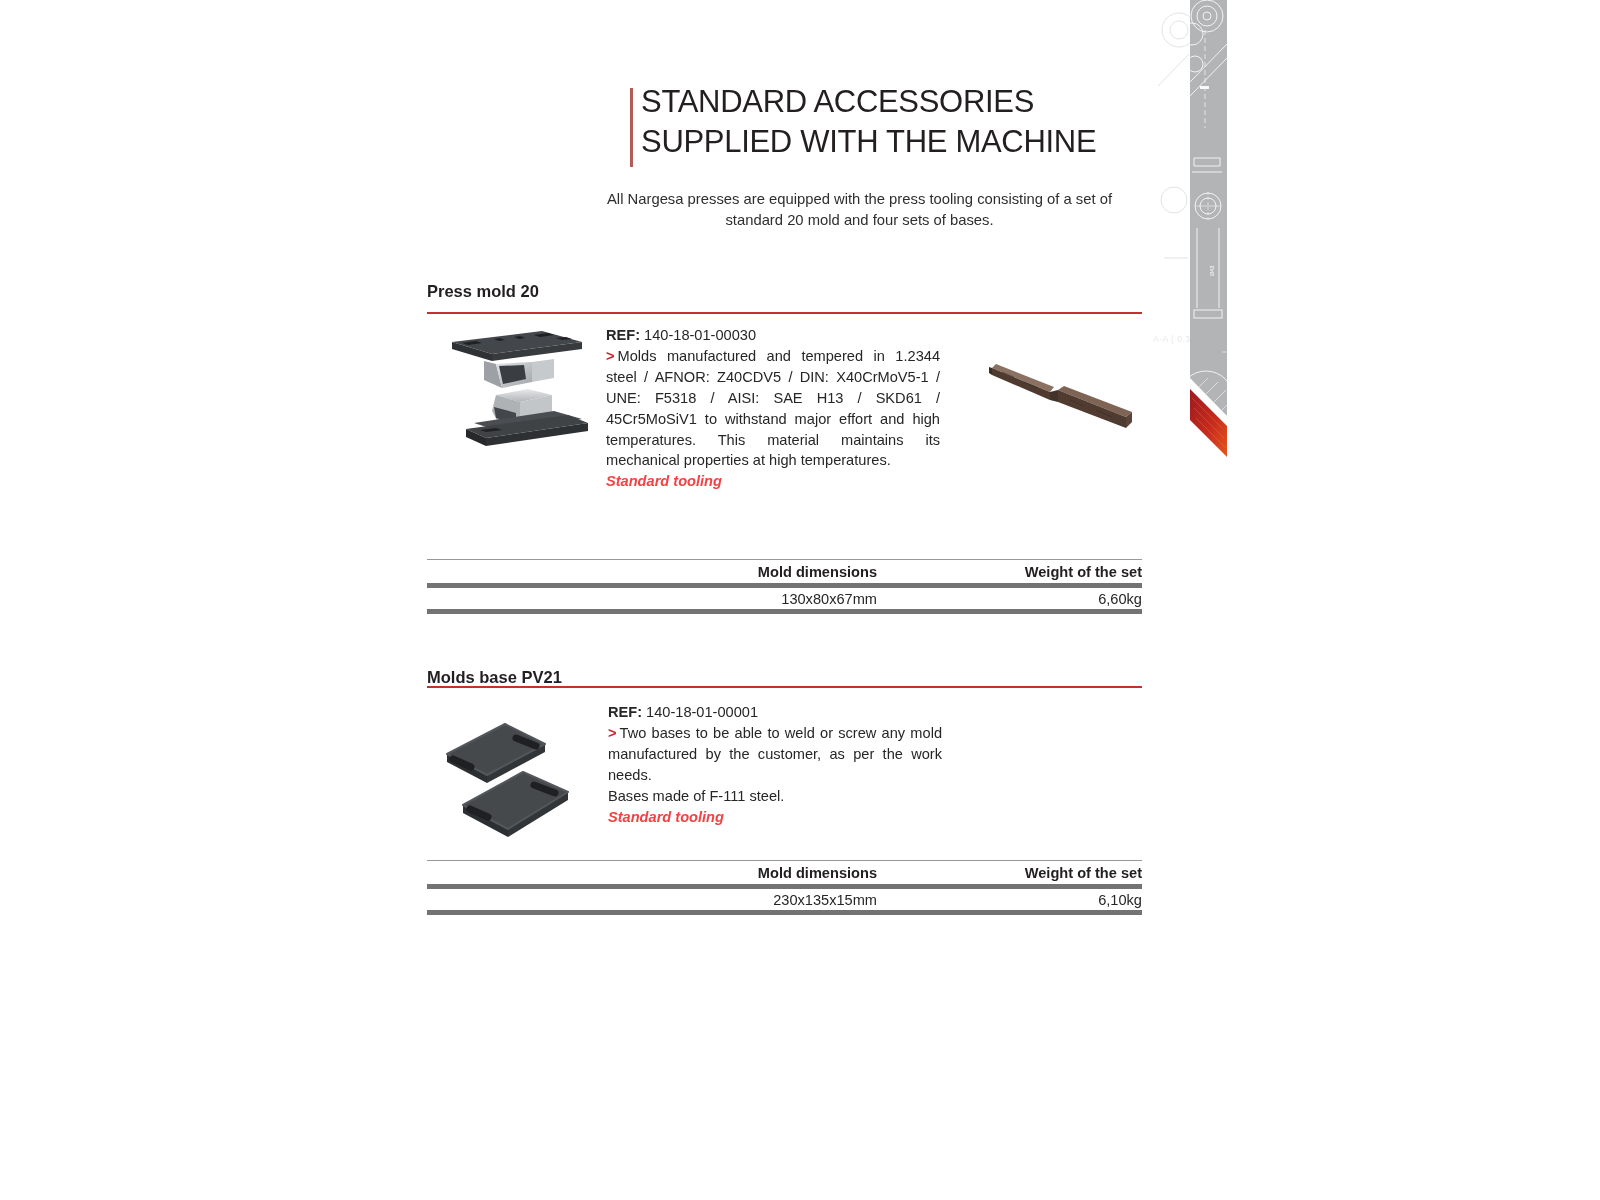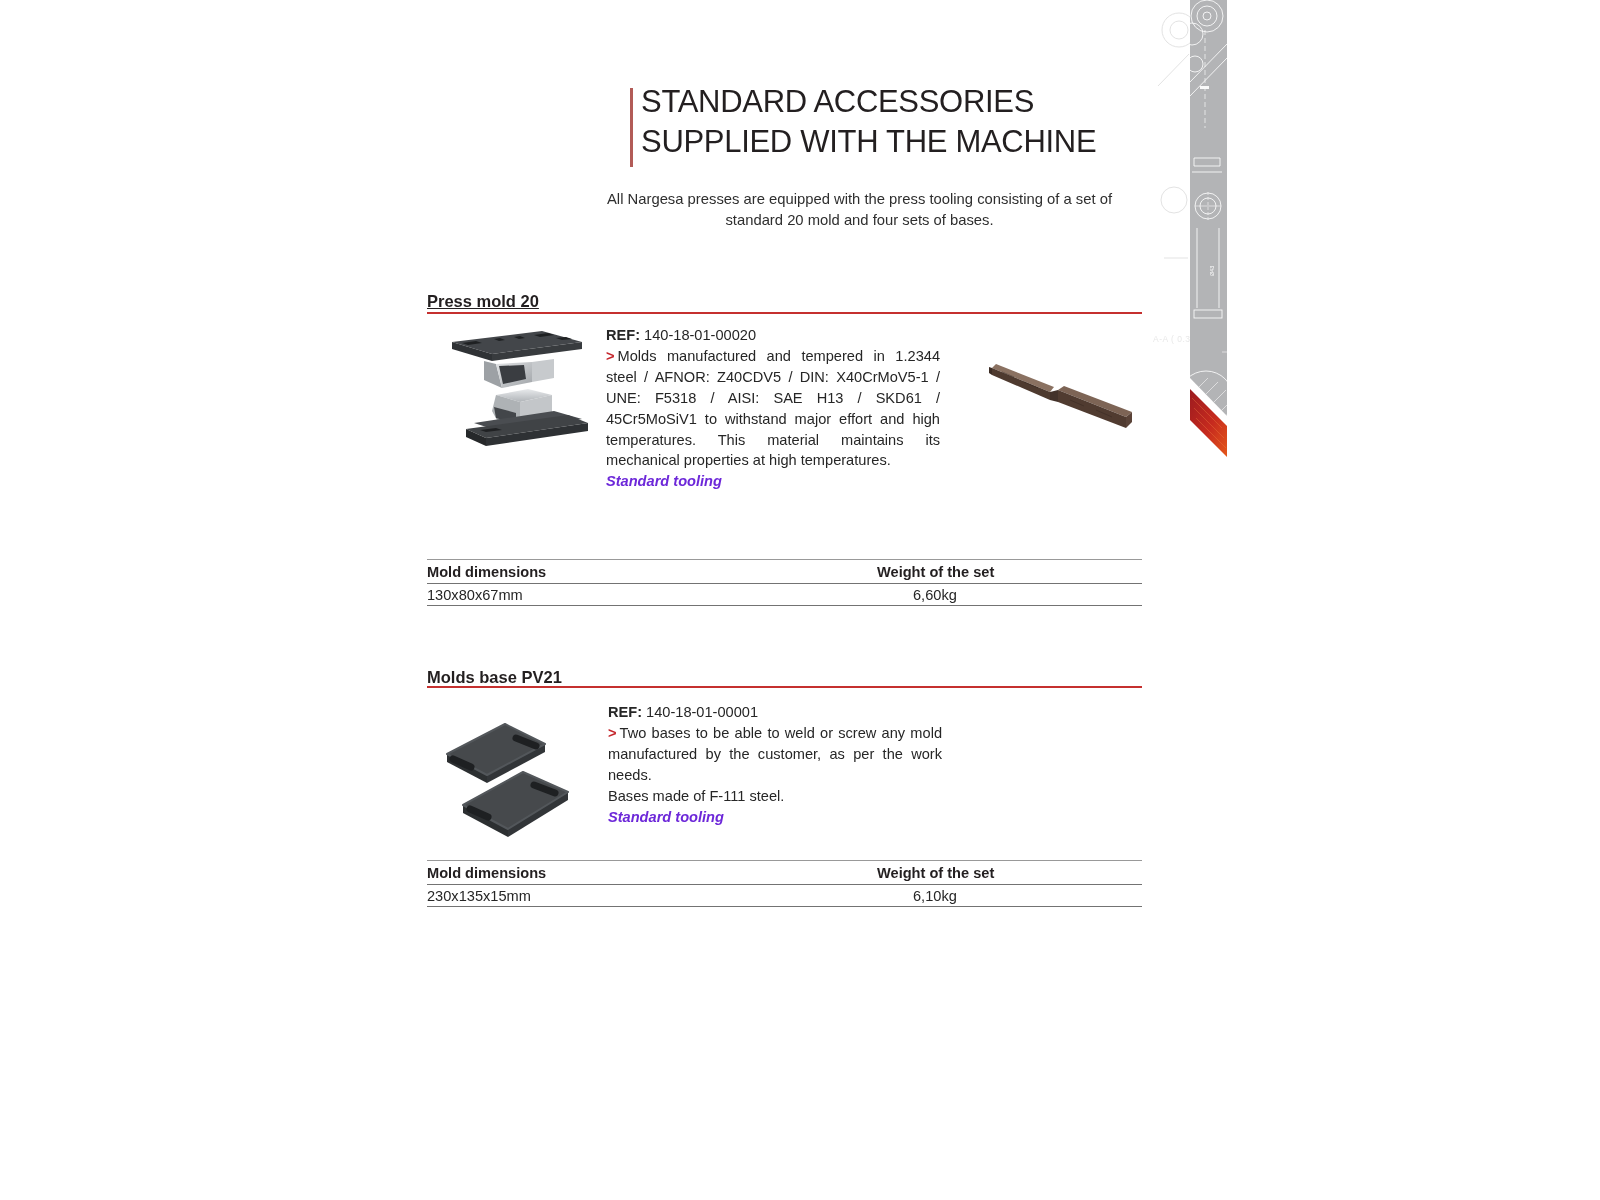--- a/index.html
+++ b/index.html
@@ -20,27 +20,27 @@
   
   .section-heading { position:absolute; left:427px; font-size:16.5px; font-weight:700; color:#231f20; }
   .section-rule { position:absolute; left:427px; width:715px; height:1.6px; background:#c5302f; }
 
   
   .text-col { position:absolute; width:334px; font-size:14.6px; line-height:20.9px; color:#262626; }
   .text-col p { margin:0; }
   .bullet { text-align:justify; }
   .ref-label { font-weight:700; margin-right:4px; }
   .marker { color:#c5272d; font-weight:700; margin-right:3px; }
-  .note { color:#6d28d9; font-weight:700; font-style:italic; }
+  .note { color:#ef4444; font-weight:700; font-style:italic; }
 
   
   .spec-table { position:absolute; left:427px; width:715px; border-top:1px solid #999999;
                 font-size:14.6px; color:#262626; }
-  .trow { display:grid; grid-template-columns:450px 1fr; align-items:center; text-align:left;
-          border-bottom:1px solid #737373; }
+  .trow { display:grid; grid-template-columns:450px 1fr; align-items:center; text-align:right;
+          border-bottom:5px solid #737373; }
   .trow.head { height:23px; font-weight:700; color:#231f20; }
   .trow.data { height:21px;gap:36px; }
 
   .media { position:absolute; }
 </style>
 </head>
 <body>
 
 <div class="page">
 
@@ -115,21 +115,21 @@
       <span>STANDARD ACCESSORIES</span><br>
       <span>SUPPLIED WITH THE MACHINE</span>
     </h1>
   </div>
 
   <div class="intro">
     <span>All Nargesa presses are equipped with the press tooling consisting of a set of</span><br>
     <span>standard 20 mold and four sets of bases.</span>
   </div>
 
-  <div class="section-heading" style="top:292px;text-decoration:underline;">Press mold 20</div>
+  <div class="section-heading" style="top:282px;">Press mold 20</div>
   <div class="section-rule" style="top:312px;"></div>
 
   <svg class="media" style="left:436px; top:318px;" width="152" height="140" viewBox="0 0 152 140">
     <defs>
       <linearGradient id="met1" x1="0" y1="0" x2="1" y2="1">
         <stop offset="0" stop-color="#e2e4e6"></stop>
           <stop offset="1" stop-color="#9fa3a7"></stop>
       </linearGradient>
       <linearGradient id="met2" x1="0" y1="0" x2="0" y2="1">
         <stop offset="0" stop-color="#e8eaec"></stop>
@@ -159,21 +159,21 @@
       <polygon points="58,89 80,95 80,106 60,100" fill="#43464a"></polygon>
       <polygon points="38,105 118,93 146,101 66,114" fill="#4a4d51"></polygon>
       <polygon points="30,111 132,97 152,105 50,120" fill="#404346"></polygon>
       <polygon points="30,111 50,120 50,128 30,119" fill="#26282a"></polygon>
       <polygon points="50,120 152,105 152,113 50,128" fill="#2e3134"></polygon>
       <polygon points="44,112 60,110 66,112 50,114" fill="#1f2123"></polygon>
     </g>
   </svg>
 
   <div class="text-col" style="left:606px; top:325px;">
-    <p><span class="ref-label">REF:</span><span>140-18-01-00020</span></p>
+    <p><span class="ref-label">REF:</span><span>140-18-01-00030</span></p>
     <p class="bullet"><span class="marker">&gt;</span><span>Molds manufactured and tempered in 1.2344 steel / AFNOR: Z40CDV5 / DIN: X40CrMoV5-1 / UNE: F5318 / AISI: SAE H13 / SKD61 / 45Cr5MoSiV1 to withstand major effort and high temperatures. This material maintains its mechanical properties at high temperatures.</span></p>
     <p class="note">Standard tooling</p>
   </div>
 
   <svg class="media" style="left:980px; top:344px;" width="152" height="92" viewBox="0 0 152 92">
     <g>
       <polygon points="12,24 16,20 74,43 70,48" fill="#8a7161"></polygon>
       <polygon points="12,24 70,48 70,56 12,31" fill="#4e3a2f"></polygon>
       <polygon points="9,23 12,24 12,31 9,29" fill="#3c2c24"></polygon>
       <polygon points="70,48 78,46 78,58 70,56" fill="#43322a"></polygon>

